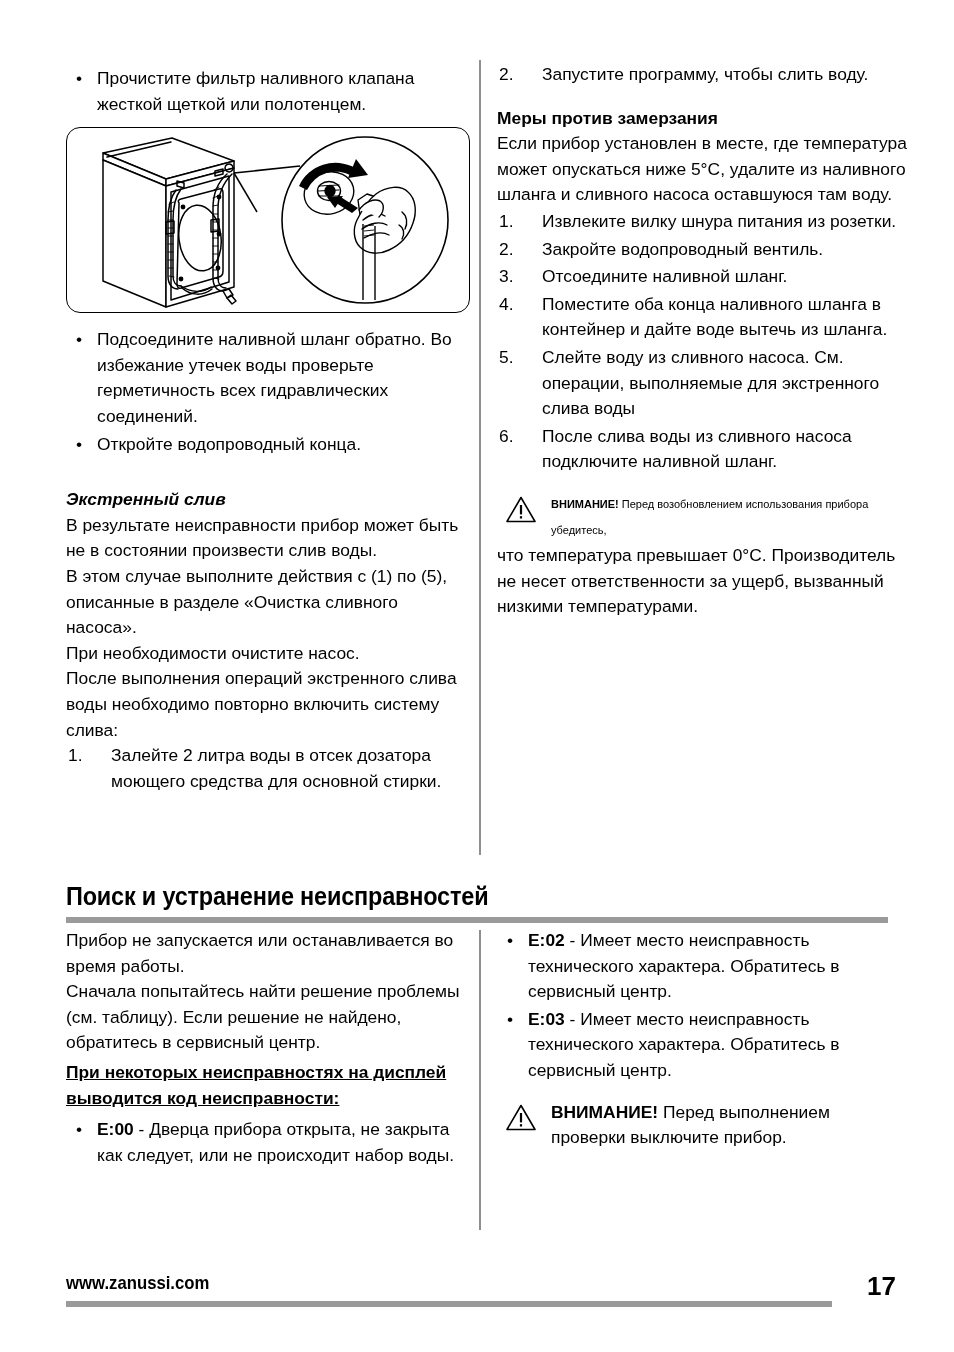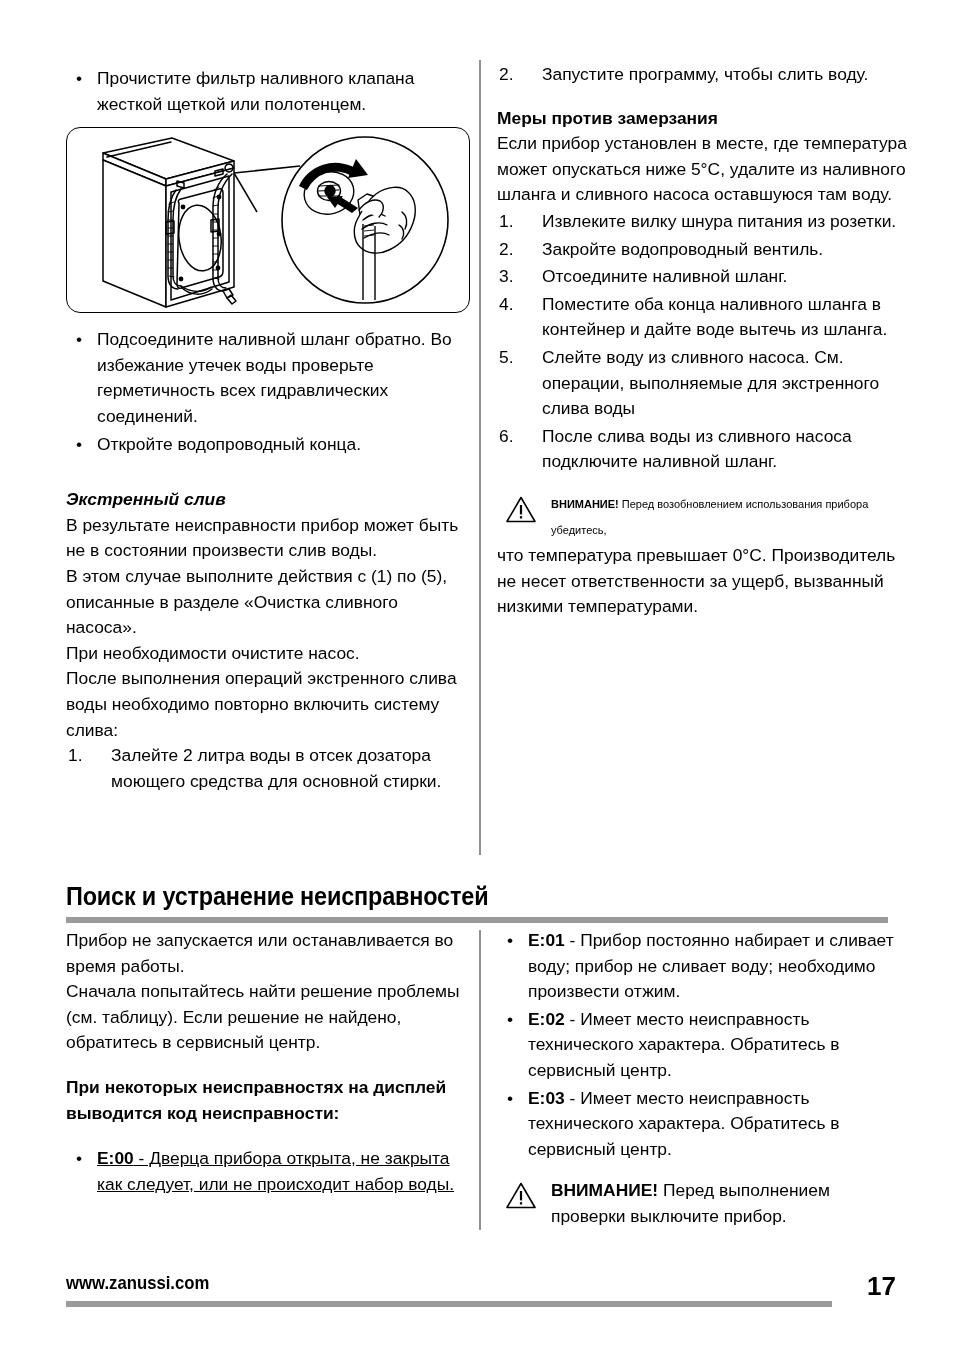--- a/index.html
+++ b/index.html
@@ -476,30 +476,29 @@
     <div class="section-rule"></div>
   </div>
 
   <div class="cols-bottom">
 
     <div class="vrule-bot"></div>
 
     <div class="col-left-bot">
       <p class="body-text">Прибор не запускается или останавливается во время работы.</p>
       <p class="body-text">Сначала попытайтесь найти решение проблемы (см. таблицу). Если решение не найдено, обратитесь в сервисный центр.</p>
-      <p class="bold-head" style="margin-top:19px;">При некоторых неисправностях на дисплей выводится код неисправности:</p>
-
-      <ul class="bul" style="margin-top:20px;text-decoration:underline;">
+      <p class="bold-head" style="margin-top:4px;text-decoration:underline;">При некоторых неисправностях на дисплей выводится код неисправности:</p>
+
+      <ul class="bul" style="margin-top:6px;">
         <li><span class="code">E:00</span><span> - Дверца прибора открыта, не закрыта как следует, или не происходит набор воды.</span></li>
       </ul>
     </div>
 
     <div class="col-right-bot">
       <ul class="bul">
-        <li><span class="code">E:01</span><span> - Прибор постоянно набирает и сливает воду; прибор не сливает воду; необходимо произвести отжим.</span></li>
         <li><span class="code">E:02</span><span> - Имеет место неисправность технического характера. Обратитесь в сервисный центр.</span></li>
         <li><span class="code">E:03</span><span> - Имеет место неисправность технического характера. Обратитесь в сервисный центр.</span></li>
       </ul>
 
       <div class="warn" style="margin-top:16px;">
         <svg class="warn-icon" viewBox="0 0 32 29">
           <path d="M16 2.5 L30 26.5 L2 26.5 Z" fill="none" stroke="#000" stroke-width="1.6" stroke-linejoin="round"></path>
           <rect x="14.9" y="10" width="2.2" height="9.4" fill="#000"></rect>
           <rect x="14.9" y="21.2" width="2.2" height="2.3" fill="#000"></rect>
         </svg>

